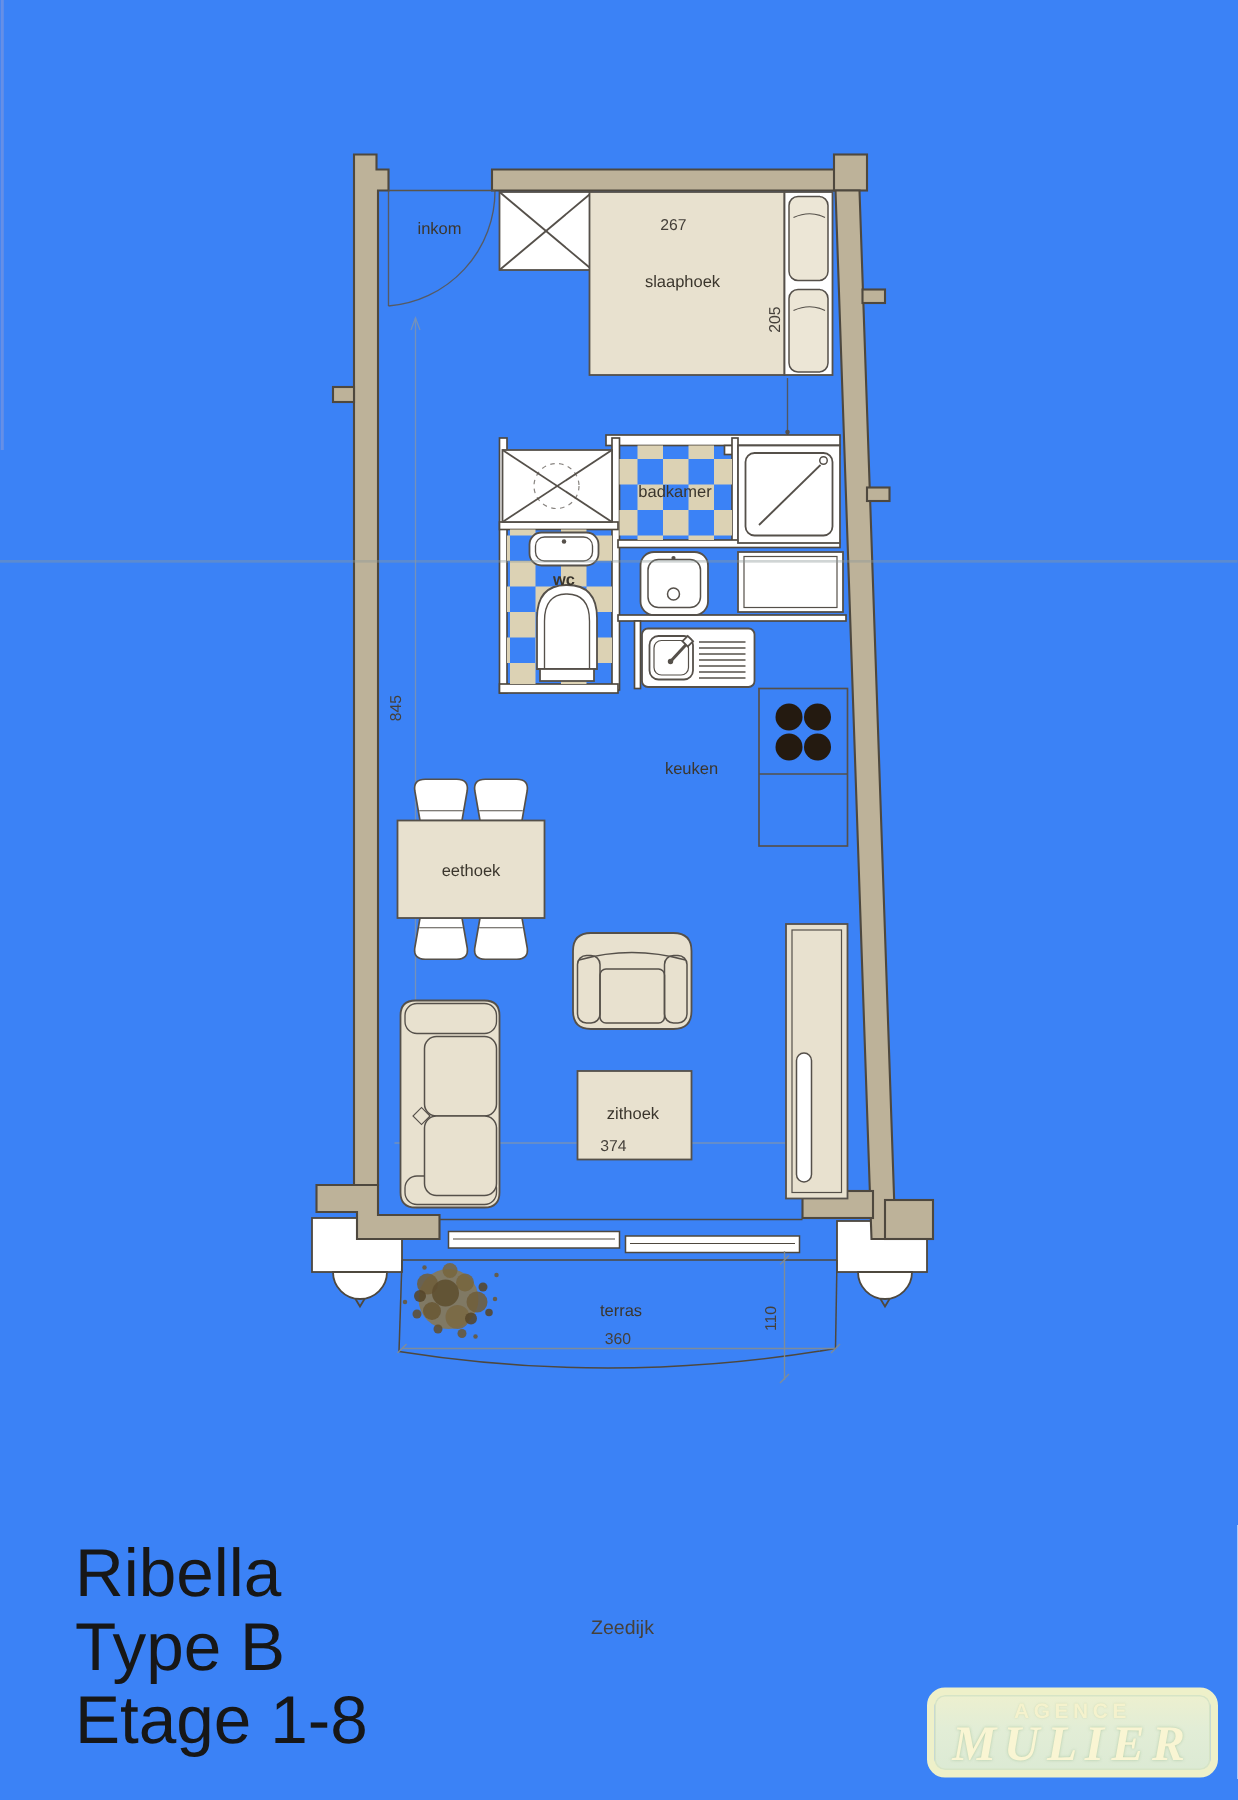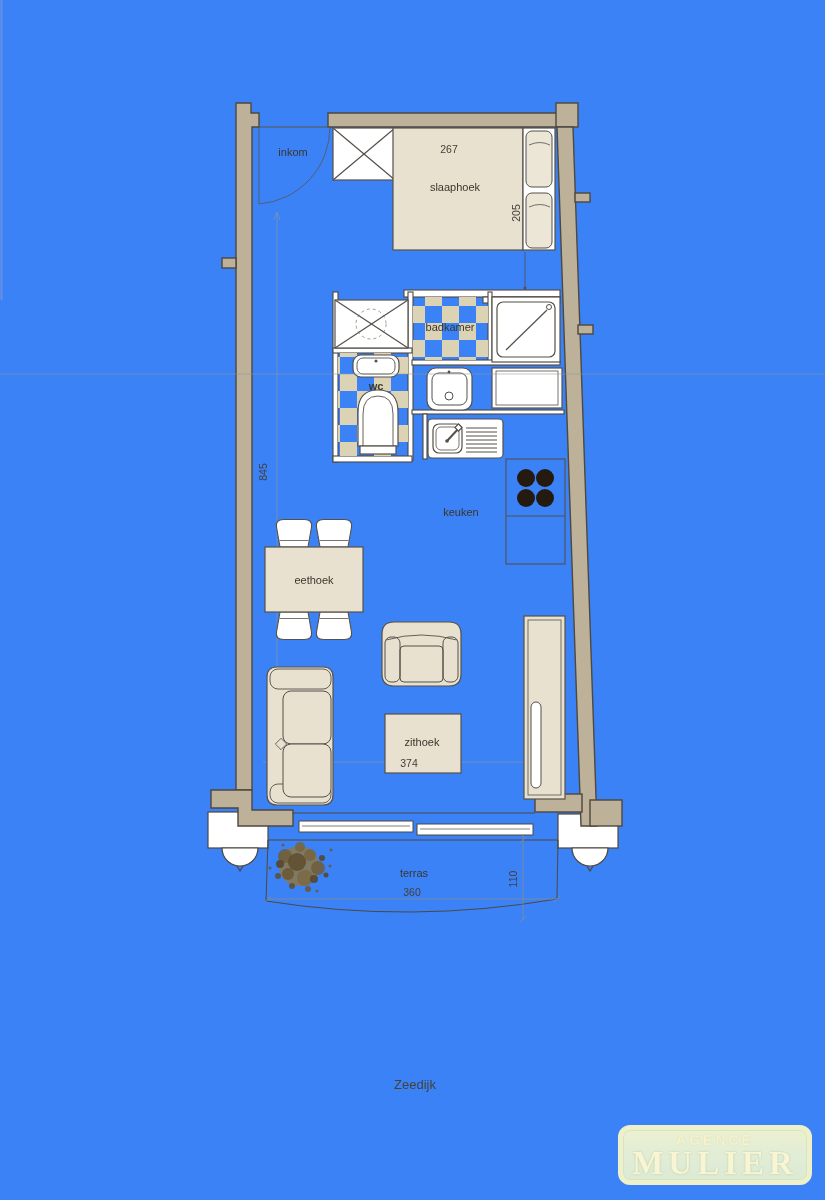--- a/index.html
+++ b/index.html
@@ -17,21 +17,21 @@
   .title-block div{white-space:nowrap;}
 
   .logo{position:absolute;left:618px;top:1125px;width:184px;height:50px;
         border:5px solid #eef0c9;border-radius:12px;text-align:center;
         background:linear-gradient(180deg,#edf0cf 0%,#e2edd6 45%,#dcead4 100%);
         box-shadow:inset 0 0 0 1px #d6e4c6;}
   .logo .agence{margin-top:2px;font-size:14px;font-weight:bold;letter-spacing:3px;
         color:#f5f2cd;text-shadow:0 0 1px rgba(170,195,155,.55);}
   .logo .mulier{margin-top:-3px;font-family:"Liberation Serif",serif;font-weight:bold;
         font-size:33px;letter-spacing:5px;color:#f9f5d3;
-        text-shadow:0 0 2px rgba(150,185,140,.65);}
+        text-shadow:0 0 2px rgba(150,185,140,.65);font-style:italic;}
 </style>
 </head>
 <body>
 
 <div class="page">
 
 <svg width="825" height="1200" viewBox="0 0 825 1200">
   <defs>
     <pattern id="tiles" width="34" height="34" patternUnits="userSpaceOnUse">
       <rect width="17" height="17" fill="#dcd2b4"></rect>
@@ -272,19 +272,24 @@
     <text class="lbl" x="414" y="877">terras</text>
     <text class="dim" x="412" y="896">360</text>
     <text class="dim" transform="rotate(-90 517 879)" x="517" y="879">110</text>
     <text class="street" x="415" y="1089">Zeedijk</text>
   </g>
 
   <line x1="0" y1="374" x2="825" y2="374" stroke="#8f9a9a" stroke-width="1.2" opacity="0.55"></line>
   <line x1="1.5" y1="0" x2="1.5" y2="300" stroke="#e8b8b8" stroke-width="2" opacity="0.25"></line>
 </svg>
 
+<div class="title-block">
+  <div>Ribella</div>
+  <div>Type B</div>
+  <div>Etage 1-8</div>
+</div>
 
 <div class="logo">
   <div class="agence">AGENCE</div>
   <div class="mulier">MULIER</div>
 </div>
 
 </div>
 
 </body></html>

